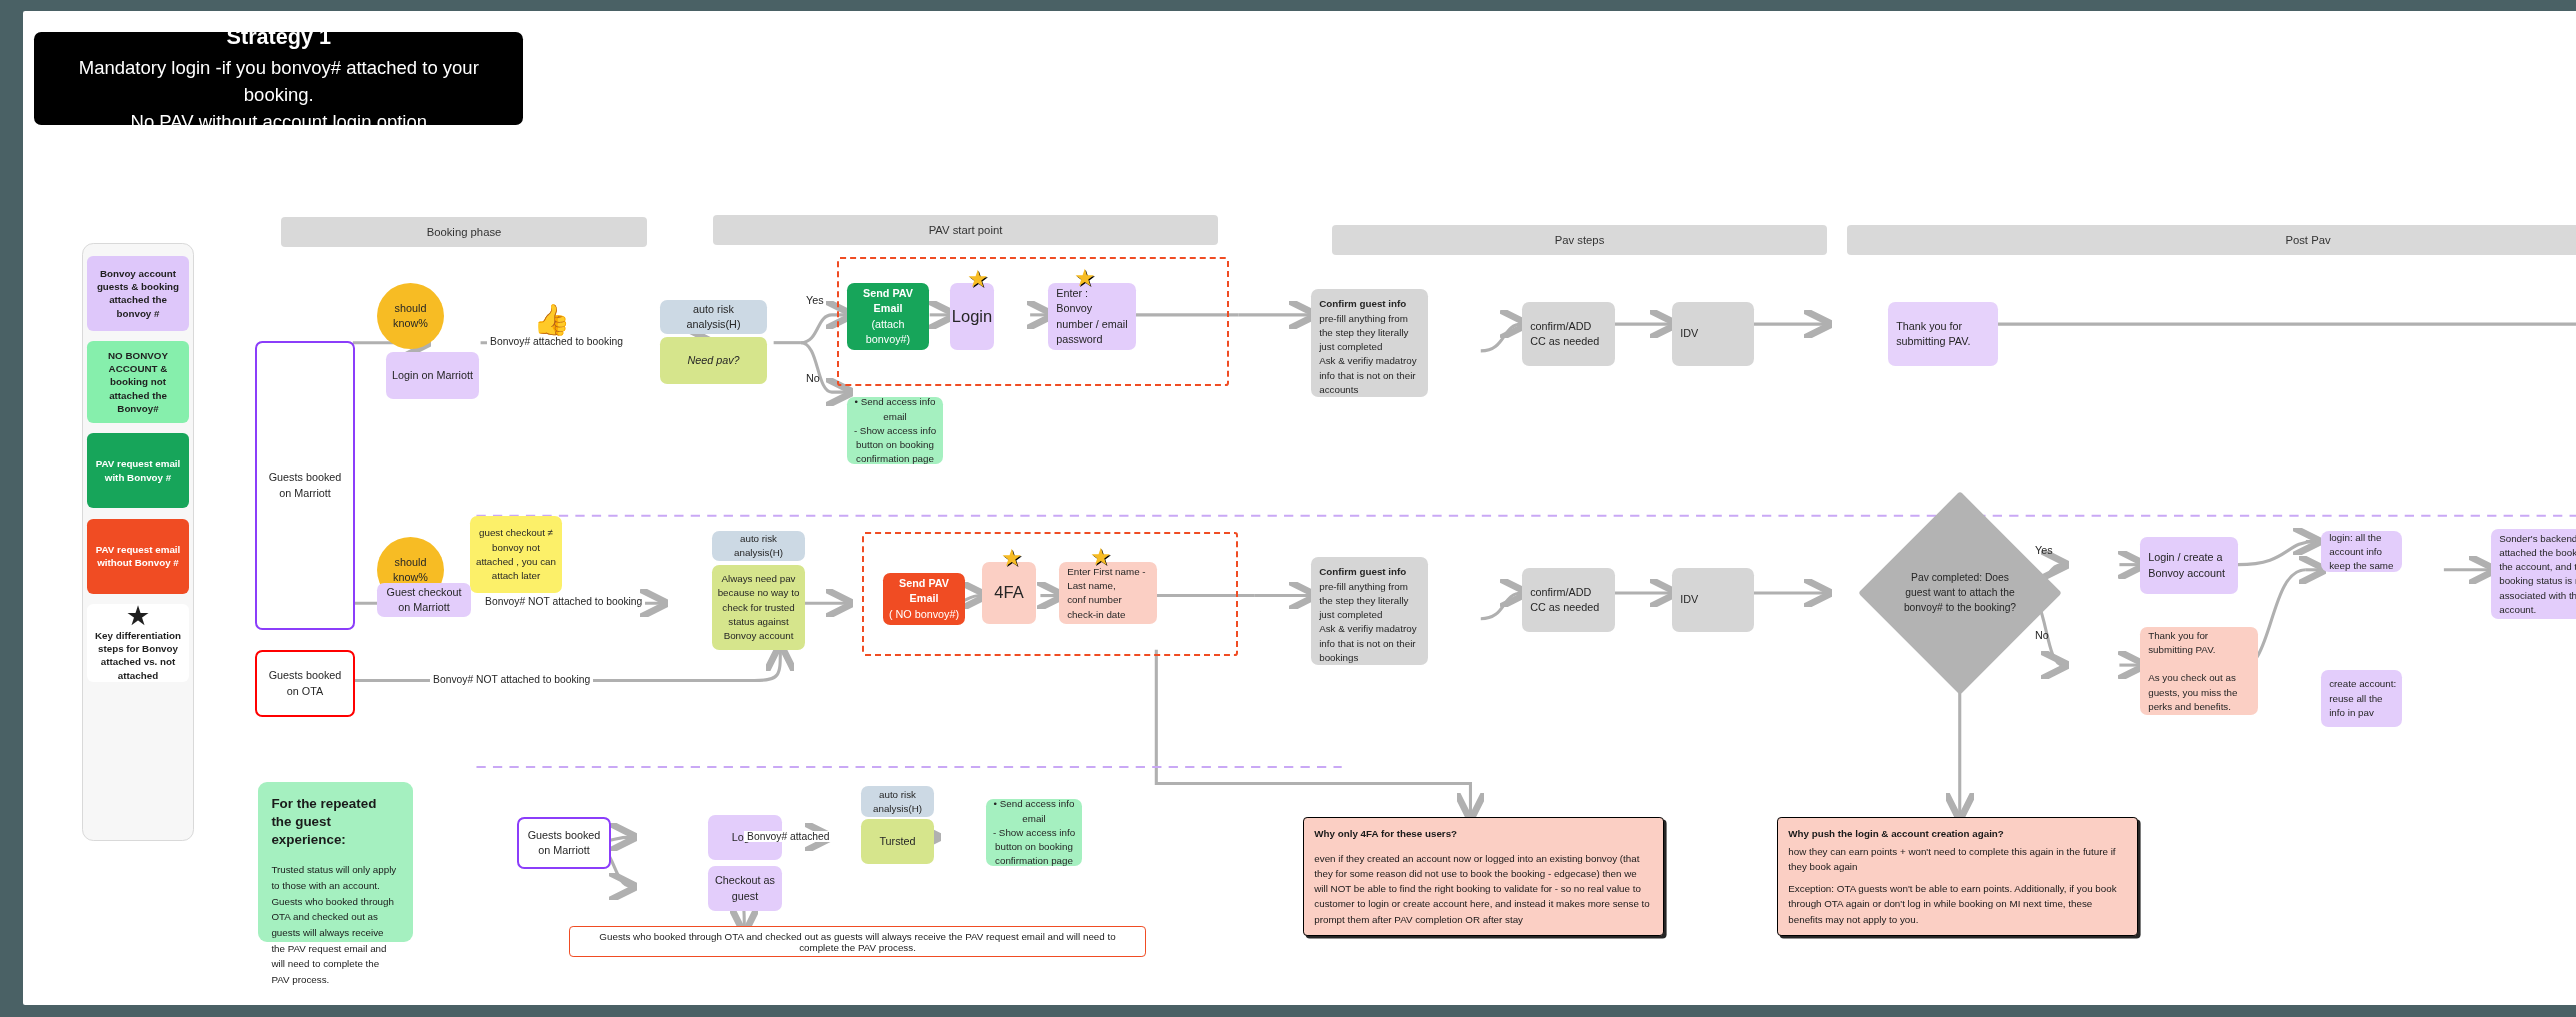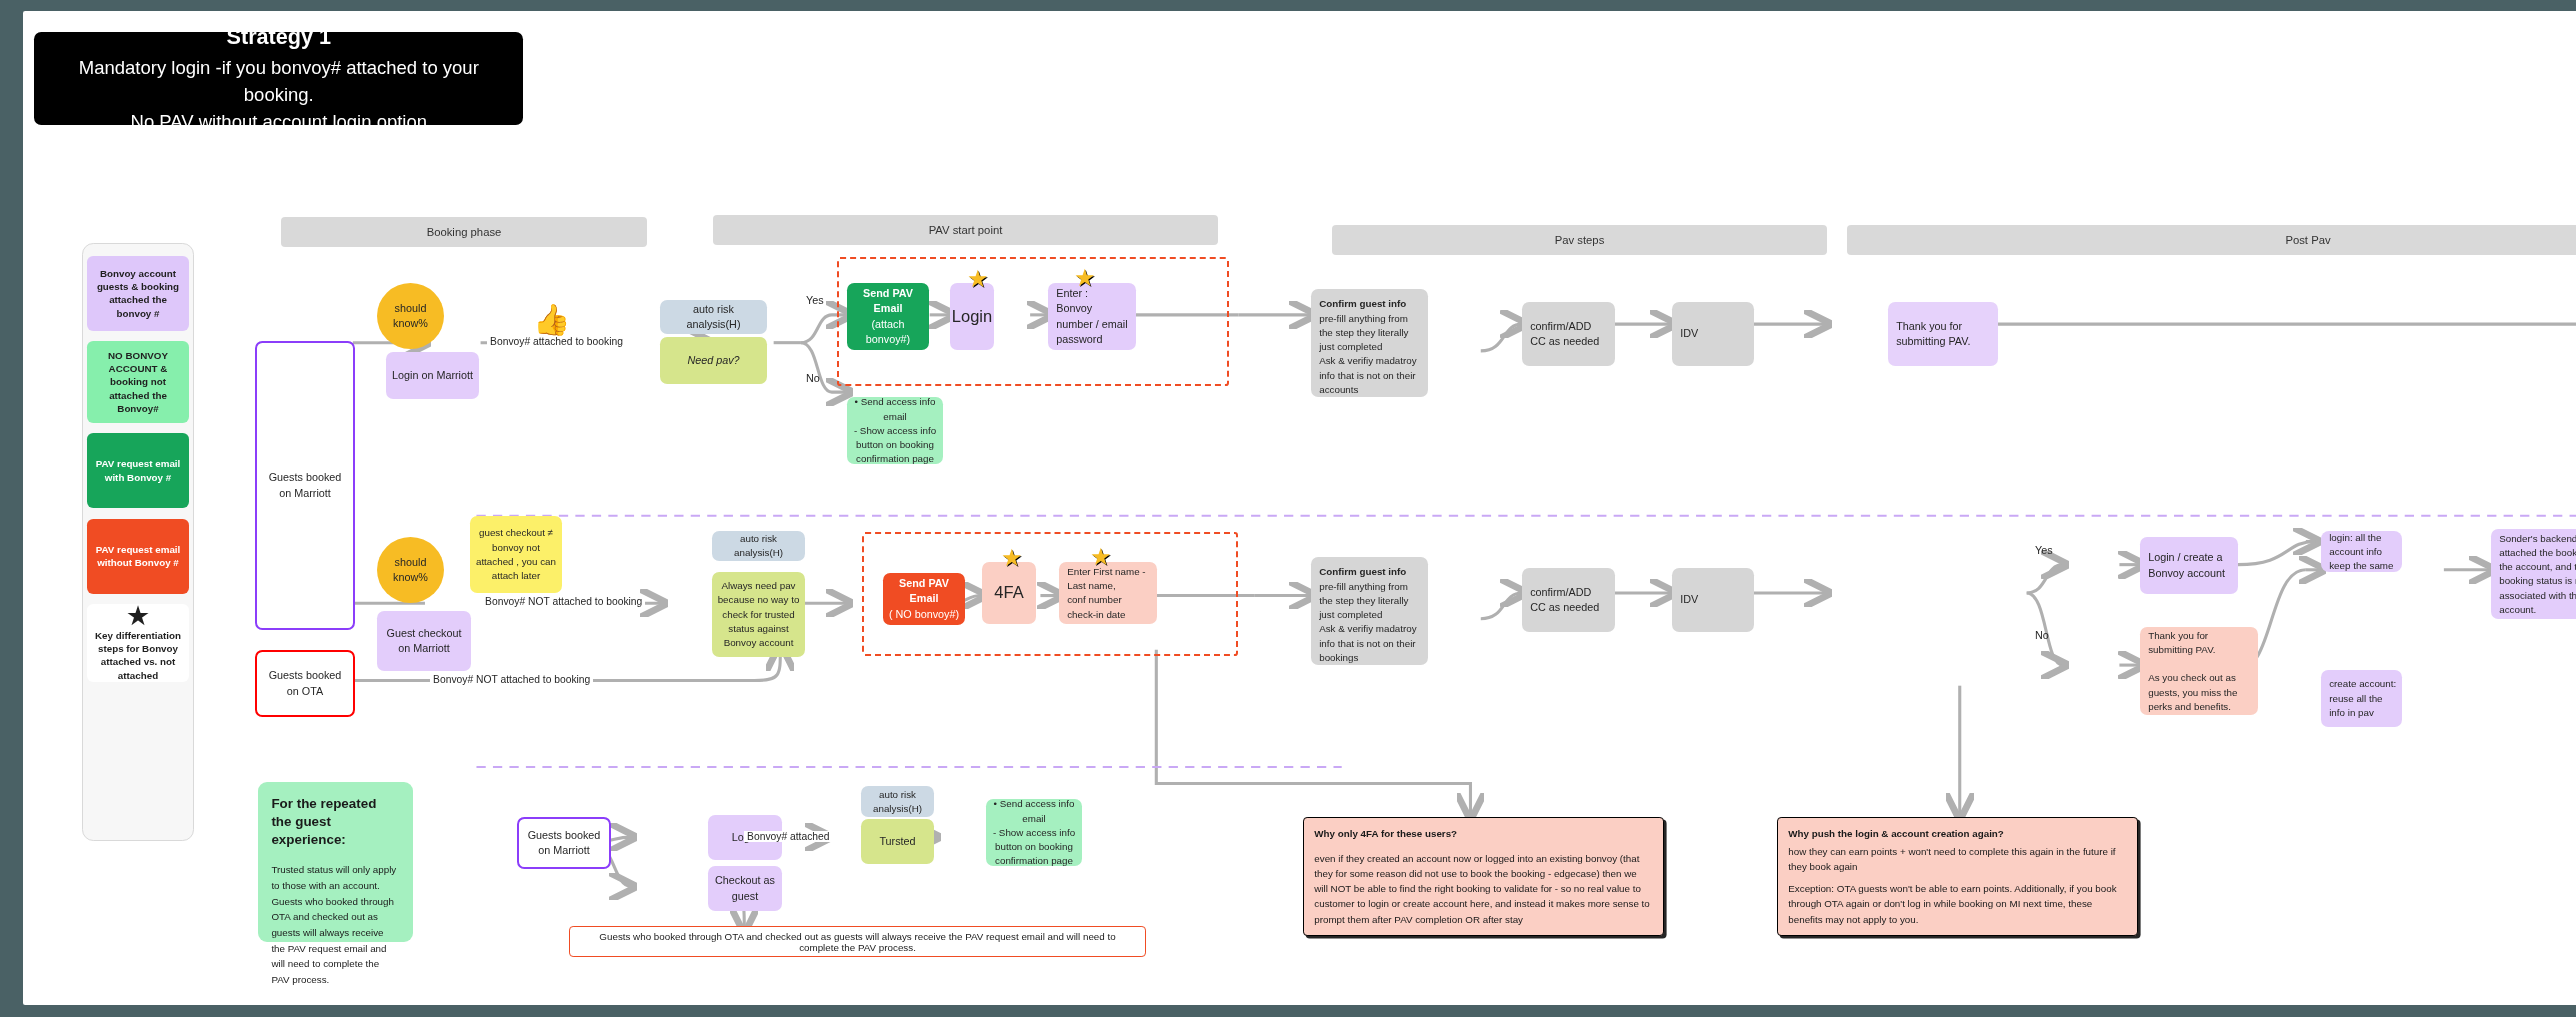--- a/index.html
+++ b/index.html
@@ -266,31 +266,31 @@
 
   <div class="abs node n-lilac2 left" style="left:1865px;top:291px;width:110px;height:64px;">Thank you for submitting PAV.</div>
 
   <div class="abs node n-amber" style="left:354px;top:526px;width:67px;height:66px;">
     <span style="white-space:pre-line">should
 know%</span>
   </div>
 
   <div class="abs node n-yellow" style="left:447px;top:505px;width:92px;height:77px;font-size:9.8px;">guest checkout ≠ bonvoy not attached , you can attach later</div>
 
-  <div class="abs node n-lilac" style="left:354px;top:572px;width:94px;height:60px;margin-top:28px;">Guest checkout on Marriott</div>
+  <div class="abs node n-lilac" style="left:354px;top:572px;width:94px;height:34px;">Guest checkout on Marriott</div>
 
   <div class="edge-label" style="left:459px;top:585px;">Bonvoy# NOT attached to booking</div>
 
   <div class="abs node n-outline-red" style="left:232px;top:639px;width:100px;height:67px;">Guests booked on OTA</div>
 
   <div class="edge-label" style="left:407px;top:663px;">Bonvoy# NOT attached to booking</div>
 
   <div class="abs node n-blue" style="left:689px;top:520px;width:93px;height:30px;font-size:9.8px;">auto risk analysis(H)</div>
 
-  <div class="abs node n-olive" style="left:689px;top:554px;width:93px;height:85px;font-size:9.8px;margin-top:7px;">Always need pav because no way to check for trusted status against Bonvoy account</div>
+  <div class="abs node n-olive" style="left:689px;top:554px;width:93px;height:85px;font-size:9.8px;">Always need pav because no way to check for trusted status against Bonvoy account</div>
 
   <div class="abs dash-region" style="left:839px;top:521px;width:376px;height:124px;"></div>
 
   <div class="abs node n-red-solid" style="left:860px;top:562px;width:82px;height:52px;">
     <span>Send PAV Email</span>
     <span class="sub">( NO bonvoy#)</span>
   </div>
 
   <div class="abs node n-pink" style="left:959px;top:551px;width:54px;height:62px;font-size:16.5px;">4FA</div>
   <div class="star big" style="left:978px;top:535px;">★</div>
@@ -307,20 +307,24 @@
     <b>Confirm guest info</b>
     <span>pre-fill anything from the step they literally just completed</span>
     <span style="height:8.2px"></span>
     <span>Ask &amp; verifiy madatroy info that is not on their bookings</span>
   </div>
 
   <div class="abs node n-grey left" style="left:1499px;top:557px;width:93px;height:64px;">confirm/ADD CC  as needed</div>
 
   <div class="abs node n-grey left" style="left:1649px;top:557px;width:82px;height:64px;">IDV</div>
 
+  <div class="diamond-wrap" style="left:1865px;top:510px;width:144px;height:144px;">
+    <div class="diamond-shape"></div>
+    <div class="diamond-text">Pav completed: Does guest want to attach the bonvoy# to the booking?</div>
+  </div>
 
   <div class="yn-label" style="left:2012px;top:533px;">Yes</div>
   <div class="yn-label" style="left:2012px;top:618px;">No</div>
 
   <div class="abs node n-lilac left" style="left:2117px;top:526px;width:98px;height:57px;">Login / create a Bonvoy account</div>
 
   <div class="abs node n-pink left" style="left:2117px;top:616px;width:118px;height:88px;font-size:9.8px;">
     <span style="white-space:pre-line;align-self:flex-start">Thank you for submitting PAV.
 
 As you check out as guests, you miss the perks and benefits.</span>

